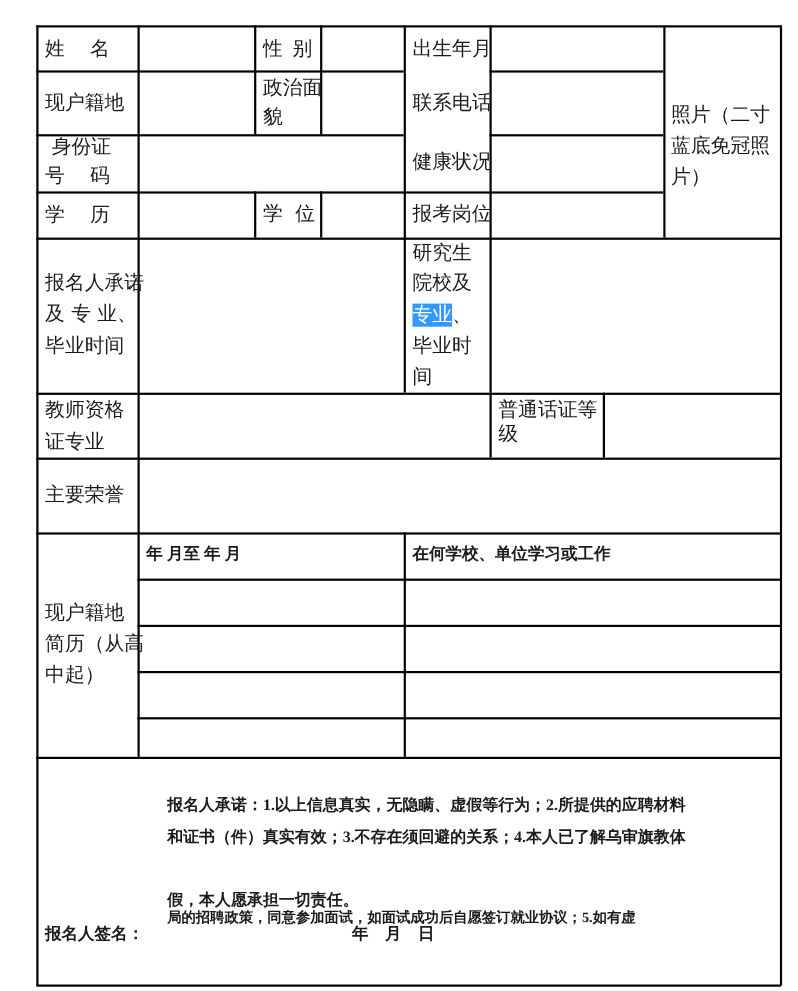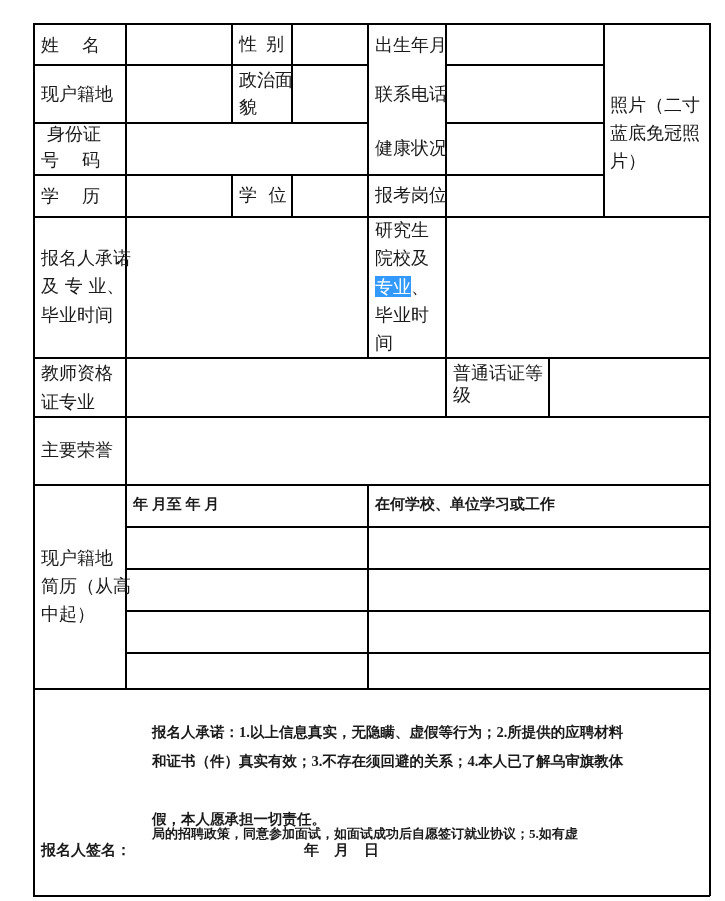--- a/index.html
+++ b/index.html
@@ -121,14 +121,14 @@
   <div class="field" style="left:369px;top:612px;width:339px;height:39px;"></div>
   <div class="field" style="left:127px;top:654px;width:239px;height:33px;"></div>
   <div class="field" style="left:369px;top:654px;width:339px;height:33px;"></div>
 
   <div class="cell lbl bold" style="left:152px;top:719px;font-size:14.5px;">报名人承诺：1.以上信息真实，无隐瞒、虚假等行为；2.所提供的应聘材料</div>
   <div class="cell lbl bold" style="left:152px;top:748px;font-size:14.5px;">和证书（件）真实有效；3.不存在须回避的关系；4.本人已了解乌审旗教体</div>
   <div class="cell lbl bold" style="left:152px;top:820px;font-size:13px;">局的招聘政策，同意参加面试，如面试成功后自愿签订就业协议；5.如有虚</div>
   <div class="cell lbl bold" style="left:152px;top:806px;font-size:14.5px;">假，本人愿承担一切责任。</div>
   <div class="cell lbl bold" style="left:41px;top:837px;">报名人签名：</div>
   <div class="field" style="left:140px;top:837px;width:150px;height:27px;"></div>
-  <div class="cell lbl bold" style="left:304px;top:837px;">年    月    日</div>
+  <div class="cell lbl bold" style="left:320px;top:837px;">年    月    日</div>
 </div>
 
 </body></html>

